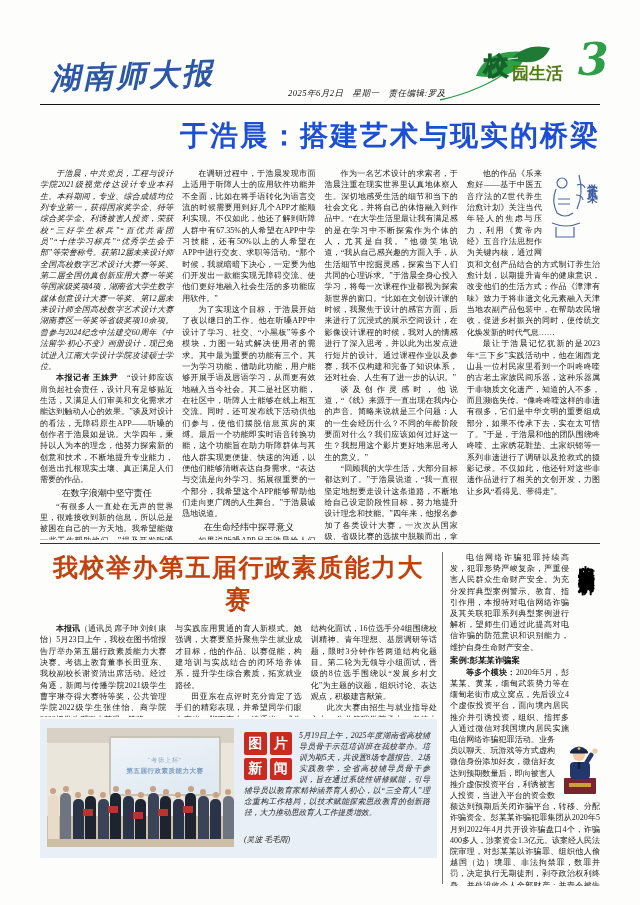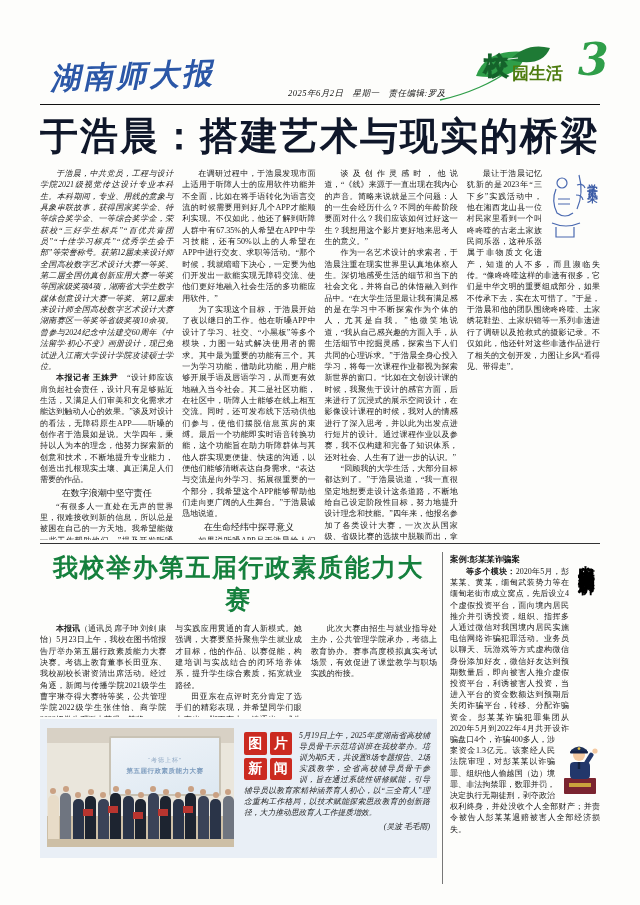--- a/index.html
+++ b/index.html
@@ -26,34 +26,34 @@
   
   .bp{font-size:8px;line-height:11.35px;text-align:justify;text-indent:2em;margin:0;
       font-family:"Liberation Serif","DejaVu Serif",serif;}
   .lead{font-weight:bold;}
   .sub{font-weight:normal;text-align:center;text-indent:0;font-size:9px;margin:1px 0;
        font-family:"Liberation Sans",sans-serif;}
   .bio{font-style:italic;}
 
   
   .a1{position:absolute;left:40px;top:112px;width:560px;height:428px;overflow:hidden;}
-  .a1 h1{margin:2px 0 10px;text-align:right;font-size:38px;line-height:44px;
-    font-weight:900;color:#0f172a;letter-spacing:2px;}
+  .a1 h1{margin:2px 0 10px;text-align:right;font-size:28px;line-height:44px;
+    font-weight:900;color:#1d4ed8;letter-spacing:2px;}
   .a1cols{display:flex;gap:9px;}
   .a1cols .col{flex:1 1 0;min-width:0;}
   .scholar-badge{float:right;width:54px;height:78px;margin:1px 0 3px 4px;position:relative;}
   .scholar-badge svg{position:absolute;left:0;top:2px;}
   .badge-text{position:absolute;right:0;top:6px;writing-mode:vertical-rl;text-orientation:upright;
     color:#3c5ca6;font-size:10.5px;font-weight:700;letter-spacing:3px;
     font-family:"Liberation Sans",sans-serif;}
 
   
   .a2{position:absolute;left:40px;top:551px;width:397px;height:166px;overflow:hidden;}
   .a2 h2{margin:0 0 8px;text-align:center;font-size:25px;line-height:32px;font-weight:900;
-    color:#15803d;letter-spacing:1.5px;}
+    color:#c2410c;letter-spacing:1.5px;}
   .a2cols{display:flex;gap:9px;height:124px;overflow:hidden;}
   .a2cols .col{flex:1 1 0;min-width:0;}
 
   
   .fraud{position:absolute;left:450px;top:552px;width:150px;height:334px;overflow:hidden;}
   .fraud .bp{font-size:8px;line-height:11.2px;}
   .fraud-title{float:right;width:26px;height:182px;margin:0 0 4px 5px;
     writing-mode:vertical-rl;text-orientation:upright;font-size:16.5px;font-weight:900;
     color:#000;letter-spacing:1.5px;line-height:26px;font-family:"Liberation Sans",sans-serif;}
   .police{float:right;clear:right;width:40px;height:56px;margin:2px 0 2px 5px;}
@@ -78,21 +78,21 @@
   .person.navy{background:#2a3448}.person.grey{background:#6f7580}.person.slate{background:#3a4358}
   .person.lady{background:#e8dcc8;height:44px}
   .person.cert::after{content:"";position:absolute;top:13px;left:-2px;width:10px;height:7px;background:#b8352f;}
   .pn-label{float:left;width:48px;height:48px;margin:2px 7px 2px 0;display:grid;
     grid-template-columns:1fr 1fr;grid-template-rows:1fr 1fr;gap:3px;}
   .pn-box{background:#cb2a20;color:#fff;font-weight:700;font-size:14px;display:flex;
     align-items:center;justify-content:center;border-radius:2px;font-style:normal;
     font-family:"Liberation Sans",sans-serif;}
   .pn-caption{position:absolute;left:204px;top:11px;width:186px;font-size:7.8px;line-height:11px;
     text-align:justify;font-style:italic;font-family:"Liberation Serif",serif;color:#222;}
-  .pn-credit{display:block;text-align:right;margin-top:3px;}
+  .pn-credit{display:block;text-align:left;margin-top:16px;}
 </style>
 </head>
 <body>
 
 <div class="page">
 
   <div class="paper-name">湖南师大报</div>
   <div class="dateline">2025年6月2日　星期一　责任编辑:罗及</div>
 
   <div class="logo">
@@ -109,56 +109,57 @@
     <span class="page-num">3</span>
   </div>
 
   <div class="hrule1"></div>
 
   <div class="a1">
     <h1>于浩晨：搭建艺术与现实的桥梁</h1>
     <div class="a1cols">
 
       <div class="col">
-        <p class="bp bio">于浩晨，中共党员，工程与设计学院2021级视觉传达设计专业本科生。本科期间，专业、用线的意象与具象串联故事，获得国家奖学金、特等综合奖学金、一等综合奖学金，荣获校“三好学生标兵”“百优共青团员”“十佳学习标兵”“优秀学生会干部”等荣誉称号。获第12届未来设计师全国高校数字艺术设计大赛一等奖、第二届全国仿真创新应用大赛一等奖等国家级奖项4项，湖南省大学生数字媒体创意设计大赛一等奖、第12届未来设计师全国高校数字艺术设计大赛湖南赛区一等奖等省级奖项10余项。曾参与2024纪念中法建交60周年《中法留学·初心不变》画册设计，现已免试进入江南大学设计学院攻读硕士学位。</p>
+        <p class="bp bio">于浩晨，中共党员，工程与设计学院2021级视觉传达设计专业本科生。本科期间，专业、综合成绩均位列专业第一，获得国家奖学金、特等综合奖学金、利诱被害人投资，荣获校“三好学生标兵”“百优共青团员”“十佳学习标兵”“优秀学生会干部”等荣誉称号。获第12届未来设计师全国高校数字艺术设计大赛一等奖、第二届全国仿真创新应用大赛一等奖等国家级奖项4项，湖南省大学生数字媒体创意设计大赛一等奖、第12届未来设计师全国高校数字艺术设计大赛湖南赛区一等奖等省级奖项10余项。曾参与2024纪念中法建交60周年《中法留学·初心不变》画册设计，现已免试进入江南大学设计学院攻读硕士学位。</p>
         <p class="bp"><b class="lead">本报记者 王姝尹</b><span>　“设计师应该肩负起社会责任，设计只有足够贴近生活，又满足人们审美和文化需求才能达到触动人心的效果。”谈及对设计的看法，无障碍原生APP——听嗓的创作者于浩晨如是说。大学四年，秉持以人为本的理念，他努力探索新的创意和技术，不断地提升专业能力，创造出扎根现实土壤、真正满足人们需要的作品。</span></p>
         <p class="sub">在数字浪潮中坚守责任</p>
         <p class="bp">“有很多人一直处在无声的世界里，很难接收到新的信息，所以总是被困在自己的一方天地。我希望能做一些工作帮助他们。”提及开发听嗓APP的初衷时，于浩晨情怀满满。</p>
 
       </div>
 
       <div class="col">
         <p class="bp">在调研过程中，于浩晨发现市面上适用于听障人士的应用软件功能并不全面，比如在将手语转化为语言交流的时候需要用到好几个APP才能顺利实现。不仅如此，他还了解到听障人群中有67.35%的人希望在APP中学习技能，还有50%以上的人希望在APP中进行交友、求职等活动。“那个时候，我就暗暗下决心，一定要为他们开发出一款能实现无障碍交流、使他们更好地融入社会生活的多功能应用软件。”</p>
         <p class="bp">为了实现这个目标，于浩晨开始了夜以继日的工作。他在听嗓APP中设计了学习、社交、“小黑板”等多个模块，力图一站式解决使用者的需求。其中最为重要的功能有三个。其一为学习功能，借助此功能，用户能够开展手语及唇语学习，从而更有效地融入当今社会。其二是社区功能，在社区中，听障人士能够在线上相互交流。同时，还可发布线下活动供他们参与，使他们摆脱信息茧房的束缚。最后一个功能即实时语音转换功能，这个功能旨在助力听障群体与其他人群实现更便捷、快速的沟通，以便他们能够清晰表达自身需求。“表达与交流是向外学习、拓展很重要的一个部分，我希望这个APP能够帮助他们走向更广阔的人生舞台。”于浩晨诚恳地说道。</p>
         <p class="sub">在生命经纬中探寻意义</p>
         <p class="bp">如果说听嗓APP是于浩晨给人们提供向外连接的渠道，那么在第12届未来设计师全国高校数字艺术设计大赛中斩获的短片——《线》，则是他向内探寻人生的展示窗口。“设计看起来是在造物，其实是在叙事、抒情、讲理。这部短片以人的一生作为背景展开，用线的意象与具象串联故事，以第一人称的视角回忆以前、聚焦此刻、展望未来，从童年时跳花绳的趣事讲述到生命的终止。我们的一生，不是由每个静止独立的点简单串起的线，而是一条延绵的、交错的、舞动着的线。”于浩晨介绍道。</p>
       </div>
 
       <div class="col">
+        <p class="bp">作为一名艺术设计的求索者，于浩晨注重在现实世界里认真地体察人生。深切地感受生活的细节和当下的社会文化，并将自己的体悟融入到作品中。“在大学生活里最让我有满足感的是在学习中不断探索作为个体的人，尤其是自我。”他微笑地说道，“我从自己感兴趣的方面入手，从生活细节中挖掘灵感，探索当下人们共同的心理诉求。”于浩晨全身心投入学习，将每一次课程作业都视为探索新世界的窗口。“比如在文创设计课的时候，我聚焦于设计的感官方面，后来进行了沉浸式的展示空间设计，在影像设计课程的时候，我对人的情感进行了深入思考，并以此为出发点进行短片的设计。通过课程作业以及参赛，我不仅构建和完备了知识体系，还对社会、人生有了进一步的认识。”</p>
         <p class="bp">谈及创作灵感时，他说道，“《线》来源于一直出现在我内心的声音。简略来说就是三个问题：人的一生会经历什么？不同的年龄阶段要面对什么？我们应该如何过好这一生？我想用这个影片更好地来思考人生的意义。”</p>
-        <p class="bp">作为一名艺术设计的求索者，于浩晨注重在现实世界里认真地体察人生。深切地感受生活的细节和当下的社会文化，并将自己的体悟融入到作品中。“在大学生活里最让我有满足感的是在学习中不断探索作为个体的人，尤其是自我。”他微笑地说道，“我从自己感兴趣的方面入手，从生活细节中挖掘灵感，探索当下人们共同的心理诉求。”于浩晨全身心投入学习，将每一次课程作业都视为探索新世界的窗口。“比如在文创设计课的时候，我聚焦于设计的感官方面，后来进行了沉浸式的展示空间设计，在影像设计课程的时候，我对人的情感进行了深入思考，并以此为出发点进行短片的设计。通过课程作业以及参赛，我不仅构建和完备了知识体系，还对社会、人生有了进一步的认识。”</p>
         <p class="bp">“回顾我的大学生活，大部分目标都达到了。”于浩晨说道，“我一直很坚定地想要走设计这条道路，不断地给自己设定阶段性目标，努力地提升设计理念和技能。”四年来，他报名参加了各类设计大赛，一次次从国家级、省级比赛的选拔中脱颖而出，拿下一个又一个奖项：未来设计师全国高校数字艺术设计大赛一等奖、全国仿真创新应用大赛一等奖、全国大学生广告艺术大赛一等奖、湖南省大学生数字媒体创意设计大赛一等奖……作品还入选了米兰设计周中国高校设计学科师生优秀作品展。“成绩属于过去，并不代表未来。我要更加努力，创作出更多有内涵且满足人们需要的艺术设计作品。”</p>
 
       </div>
 
       <div class="col">
         <div class="scholar-badge">
           <span>
             <svg width="40" height="74" viewBox="0 0 40 74" fill="none" stroke="#4a69b0" stroke-width="1.2">
               <circle cx="16" cy="12" r="5"></circle>
               <path d="M10,18 q-5,12 1,24 q8,6 16,0"></path>
               <path d="M12,28 h12 M12,33 h12"></path>
               <path d="M33,4 q5,18 -2,34"></path>
               <path d="M31,14 q6,-2 8,3 M30,24 q6,0 7,5"></path>
               <path d="M6,52 q14,6 28,0"></path>
               <path d="M10,56 v10 h18 v-10"></path>
             </svg>
           </span>
           <span class="badge-text">学子风采</span>
         </div>
+        <p class="bp">他的作品《乐来愈好——基于中医五音疗法的Z世代养生治愈计划》关注当代年轻人的焦虑与压力，利用《黄帝内经》五音疗法思想作为关键内核，通过网页和文创产品结合的方式制订养生治愈计划，以期提升青年的健康意识，改变他们的生活方式；作品《津津有味》致力于将非遗文化元素融入天津当地农副产品包装中，在帮助农民增收，促进乡村振兴的同时，使传统文化焕发新的时代气息……</p>
         <p class="bp">最让于浩晨记忆犹新的是2023年“三下乡”实践活动中，他在湘西龙山县一位村民家里看到一个叫咚咚喹的古老土家族民间乐器，这种乐器属于非物质文化遗产，知道的人不多，而且濒临失传。“像咚咚喹这样的非遗有很多，它们是中华文明的重要组成部分，如果不传承下去，实在太可惜了。”于是，于浩晨和他的团队围绕咚咚喹、土家绣花鞋垫、土家织锦等一系列非遗进行了调研以及抢救式的摄影记录。不仅如此，他还针对这些非遗作品进行了相关的文创开发，力图让乡风“看得见、带得走”。</p>
 
       </div>
 
     </div>
   </div>
 
   <div class="hrule2"></div>
   <div class="vrule"></div>
 
@@ -168,20 +169,21 @@
       <div class="col">
         <p class="bp"><b class="lead">本报讯</b><span>（通讯员 席子珅 刘剑 康怡）5月23日上午，我校在图书馆报告厅举办第五届行政素质能力大赛决赛。考德上教育董事长田亚东、我校副校长谢资清出席活动。经过角逐，新闻与传播学院2021级学生曹宇琳夺得大赛特等奖，公共管理学院2022级学生张佳怡、商学院2022级学生邓平杰获得一等奖。</span></p>
 
       </div>
       <div class="col">
         <p class="bp" style="text-indent:0">与实践应用贯通的育人新模式。她强调，大赛要坚持聚焦学生就业成才目标，他的作品、以赛促能，构建培训与实战结合的闭环培养体系，提升学生综合素质，拓宽就业路径。</p>
         <p class="bp">田亚东在点评时充分肯定了选手们的精彩表现，并希望同学们眼中有光，脚下有力，追逐光、成为光、传播光。</p>
 
       </div>
       <div class="col">
+        <p class="bp" style="text-indent:0">结构化面试，16位选手分4组围绕校训精神、青年理想、基层调研等话题，限时3分钟作答两道结构化题目。第二轮为无领导小组面试，晋级的8位选手围绕以“发展乡村文化”为主题的议题，组织讨论、表达观点，积极建言献策。</p>
         <p class="bp">此次大赛由招生与就业指导处主办，公共管理学院承办，考德上教育协办。赛事高度模拟真实考试场景，有效促进了课堂教学与职场实践的衔接。</p>
 
       </div>
     </div>
   </div>
 
   <div class="fraud">
     <div class="fraud-title">电信网络诈骗案例解析</div>
     <div class="police">
       <svg width="40" height="56" viewBox="0 0 40 56">
@@ -190,20 +192,21 @@
         <rect x="10" y="22" width="20" height="17" rx="4" fill="#22376b"></rect>
         <rect x="27" y="12" width="4.5" height="13" rx="2" fill="#22376b" transform="rotate(32 29 18)"></rect>
         <circle cx="35" cy="11" r="2.6" fill="#f3c9a2"></circle>
         <circle cx="19" cy="15" r="6" fill="#f3c9a2"></circle>
         <path d="M11,10 q8,-7 16,0 l0,2 -16,0 Z" fill="#1d2f55"></path>
         <rect x="10" y="11" width="18" height="2.4" rx="1" fill="#16244a"></rect>
         <circle cx="19" cy="8.6" r="1.4" fill="#e8c34b"></circle>
         <rect x="17.8" y="22" width="2.4" height="7" fill="#12203f"></rect>
       </svg>
     </div>
+    <p class="bp">电信网络诈骗犯罪持续高发，犯罪形势严峻复杂，严重侵害人民群众生命财产安全。为充分发挥典型案例警示、教育、指引作用，本报特对电信网络诈骗及其关联犯罪系列典型案例进行解析，望师生们通过此提高对电信诈骗的防范意识和识别能力，维护自身生命财产安全。</p>
     <p class="case-head">案例:彭某某诈骗案</p>
     <p class="bp"><b>等多个模块：</b><span>2020年5月，彭某某、黄某，缅甸武装势力等在缅甸老街市成立窝点，先后设立4个虚假投资平台，面向境内居民推介并引诱投资，组织、指挥多人通过微信对我国境内居民实施电信网络诈骗犯罪活动。业务员以聊天、玩游戏等方式虚构微信身份添加好友，微信好友达到预期数量后，即向被害人推介虚假投资平台，利诱被害人投资，当进入平台的资金数额达到预期后关闭诈骗平台，转移、分配诈骗资金。彭某某诈骗犯罪集团从2020年5月到2022年4月共开设诈骗盘口4个，诈骗400多人，涉案资金1.3亿元。该案经人民法院审理，对彭某某以诈骗罪、组织他人偷越国（边）境罪、非法拘禁罪，数罪并罚，决定执行无期徒刑，剥夺政治权利终身，并处没收个人全部财产；并责令被告人彭某某退赔被害人全部经济损失。</span></p>
 
   </div>
 
   <div class="pic-panel">
     <div class="photo">
       <div class="screen">
         <span class="s1">“考德上杯”</span>
         <span class="s2">第五届行政素质能力大赛</span>

